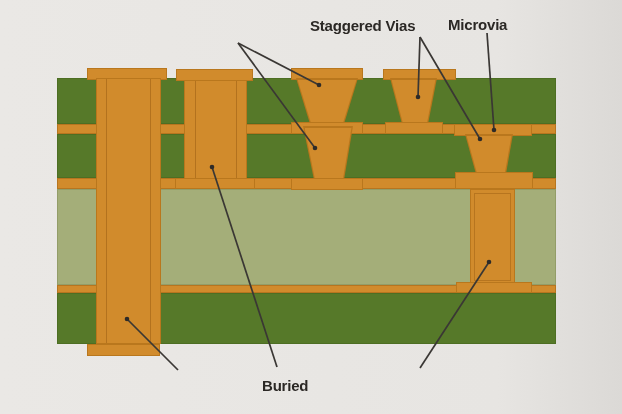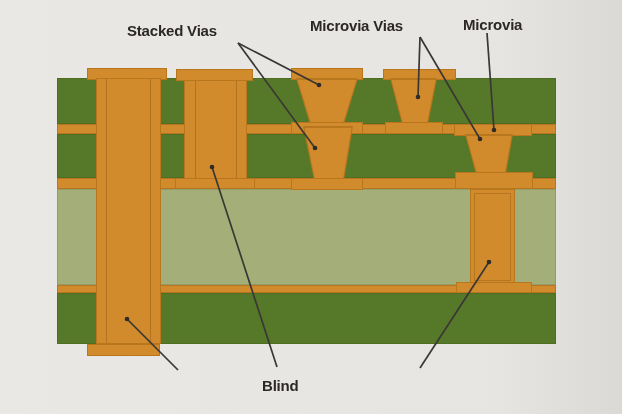--- a/index.html
+++ b/index.html
@@ -109,18 +109,17 @@
       <circle cx="315" cy="148" r="2.3"></circle>
       <circle cx="418" cy="97" r="2.3"></circle>
       <circle cx="480" cy="139" r="2.3"></circle>
       <circle cx="494" cy="130" r="2.3"></circle>
       <circle cx="127" cy="319" r="2.3"></circle>
       <circle cx="212" cy="167" r="2.3"></circle>
       <circle cx="489" cy="262" r="2.3"></circle>
     </g>
   </svg>
 
-  <div class="lbl" style="left:127px;top:22px">Stacked Vias</div>
-  <div class="lbl" style="left:310px;top:17px">Microvia Vias</div>
-  <div class="lbl" style="left:463px;top:16px">Microvia</div>
-  <div class="lbl" style="left:262px;top:377px">Blind</div>
+  <div class="lbl" style="left:310px;top:17px">Staggered Vias</div>
+  <div class="lbl" style="left:448px;top:16px">Microvia</div>
+  <div class="lbl" style="left:262px;top:377px">Buried</div>
 
 </div>
 
 </body></html>

